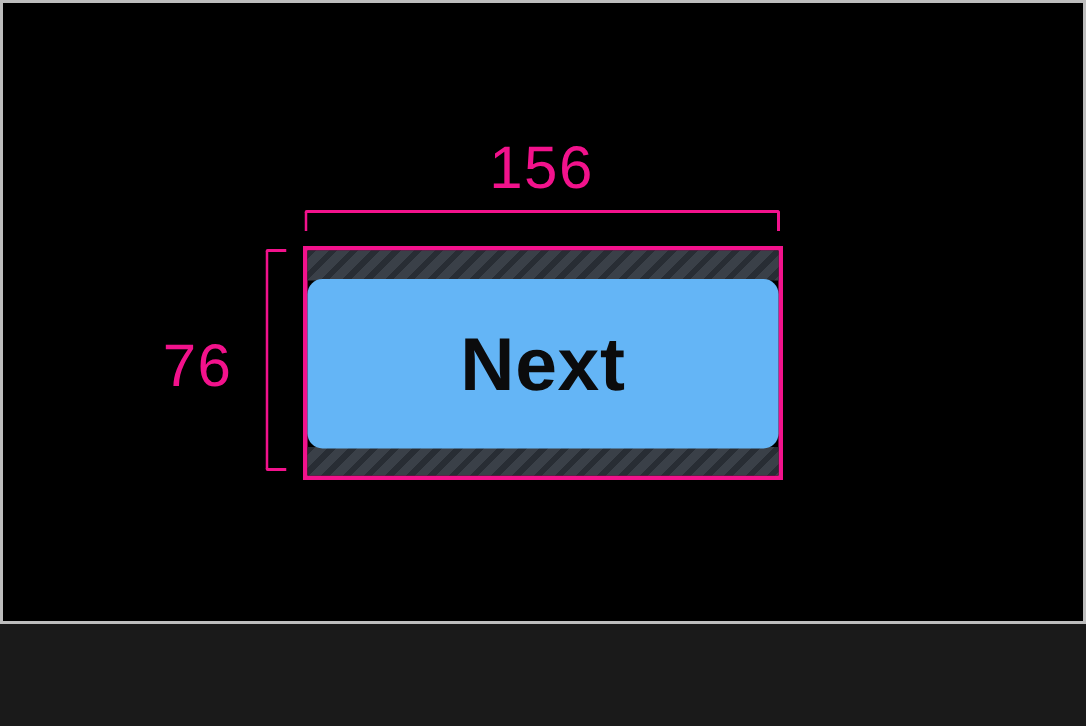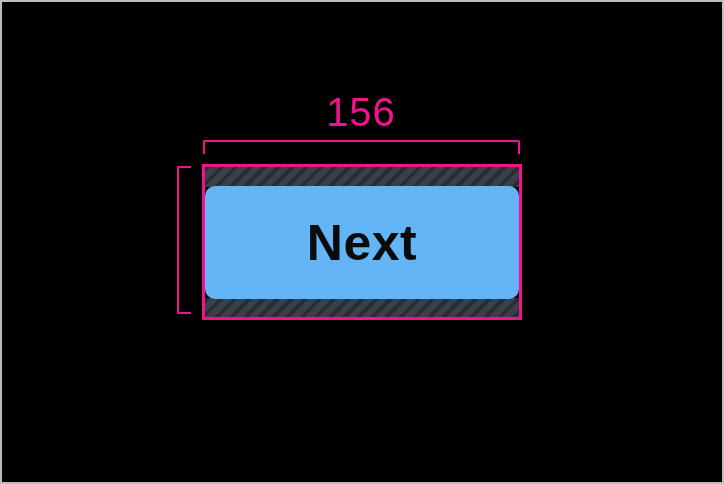--- a/index.html
+++ b/index.html
@@ -5,21 +5,21 @@
   html, body {
     margin: 0;
     padding: 0;
     background: #1a1a1a;
     font-family: "Liberation Sans", "DejaVu Sans", sans-serif;
   }
   
   .frame {
     position: relative;
     width: 724px;
-    height: 484px;
+    height: 416px;
     background: var(--canvas-black, #000);
     box-shadow: inset 0 0 0 2px var(--frame-border, #bdbdbd);
     overflow: hidden;
   }
 
   
   .dim-label {
     position: absolute;
     color: var(--overlay-pink, #f2128c);
     font-size: 40px;
@@ -114,20 +114,21 @@
   }
 </style>
 </head>
 <body>
 
 <div class="frame">
 
   <div class="dim-label width-label">156</div>
   <div class="width-bracket"></div>
 
+  <div class="dim-label height-label">76</div>
   <div class="height-bracket"></div>
 
   <div class="selection">
     <div class="pad pad-top"></div>
     <div class="pad pad-bottom"></div>
     <button class="next-btn">Next</button>
   </div>
 
 </div>
 

